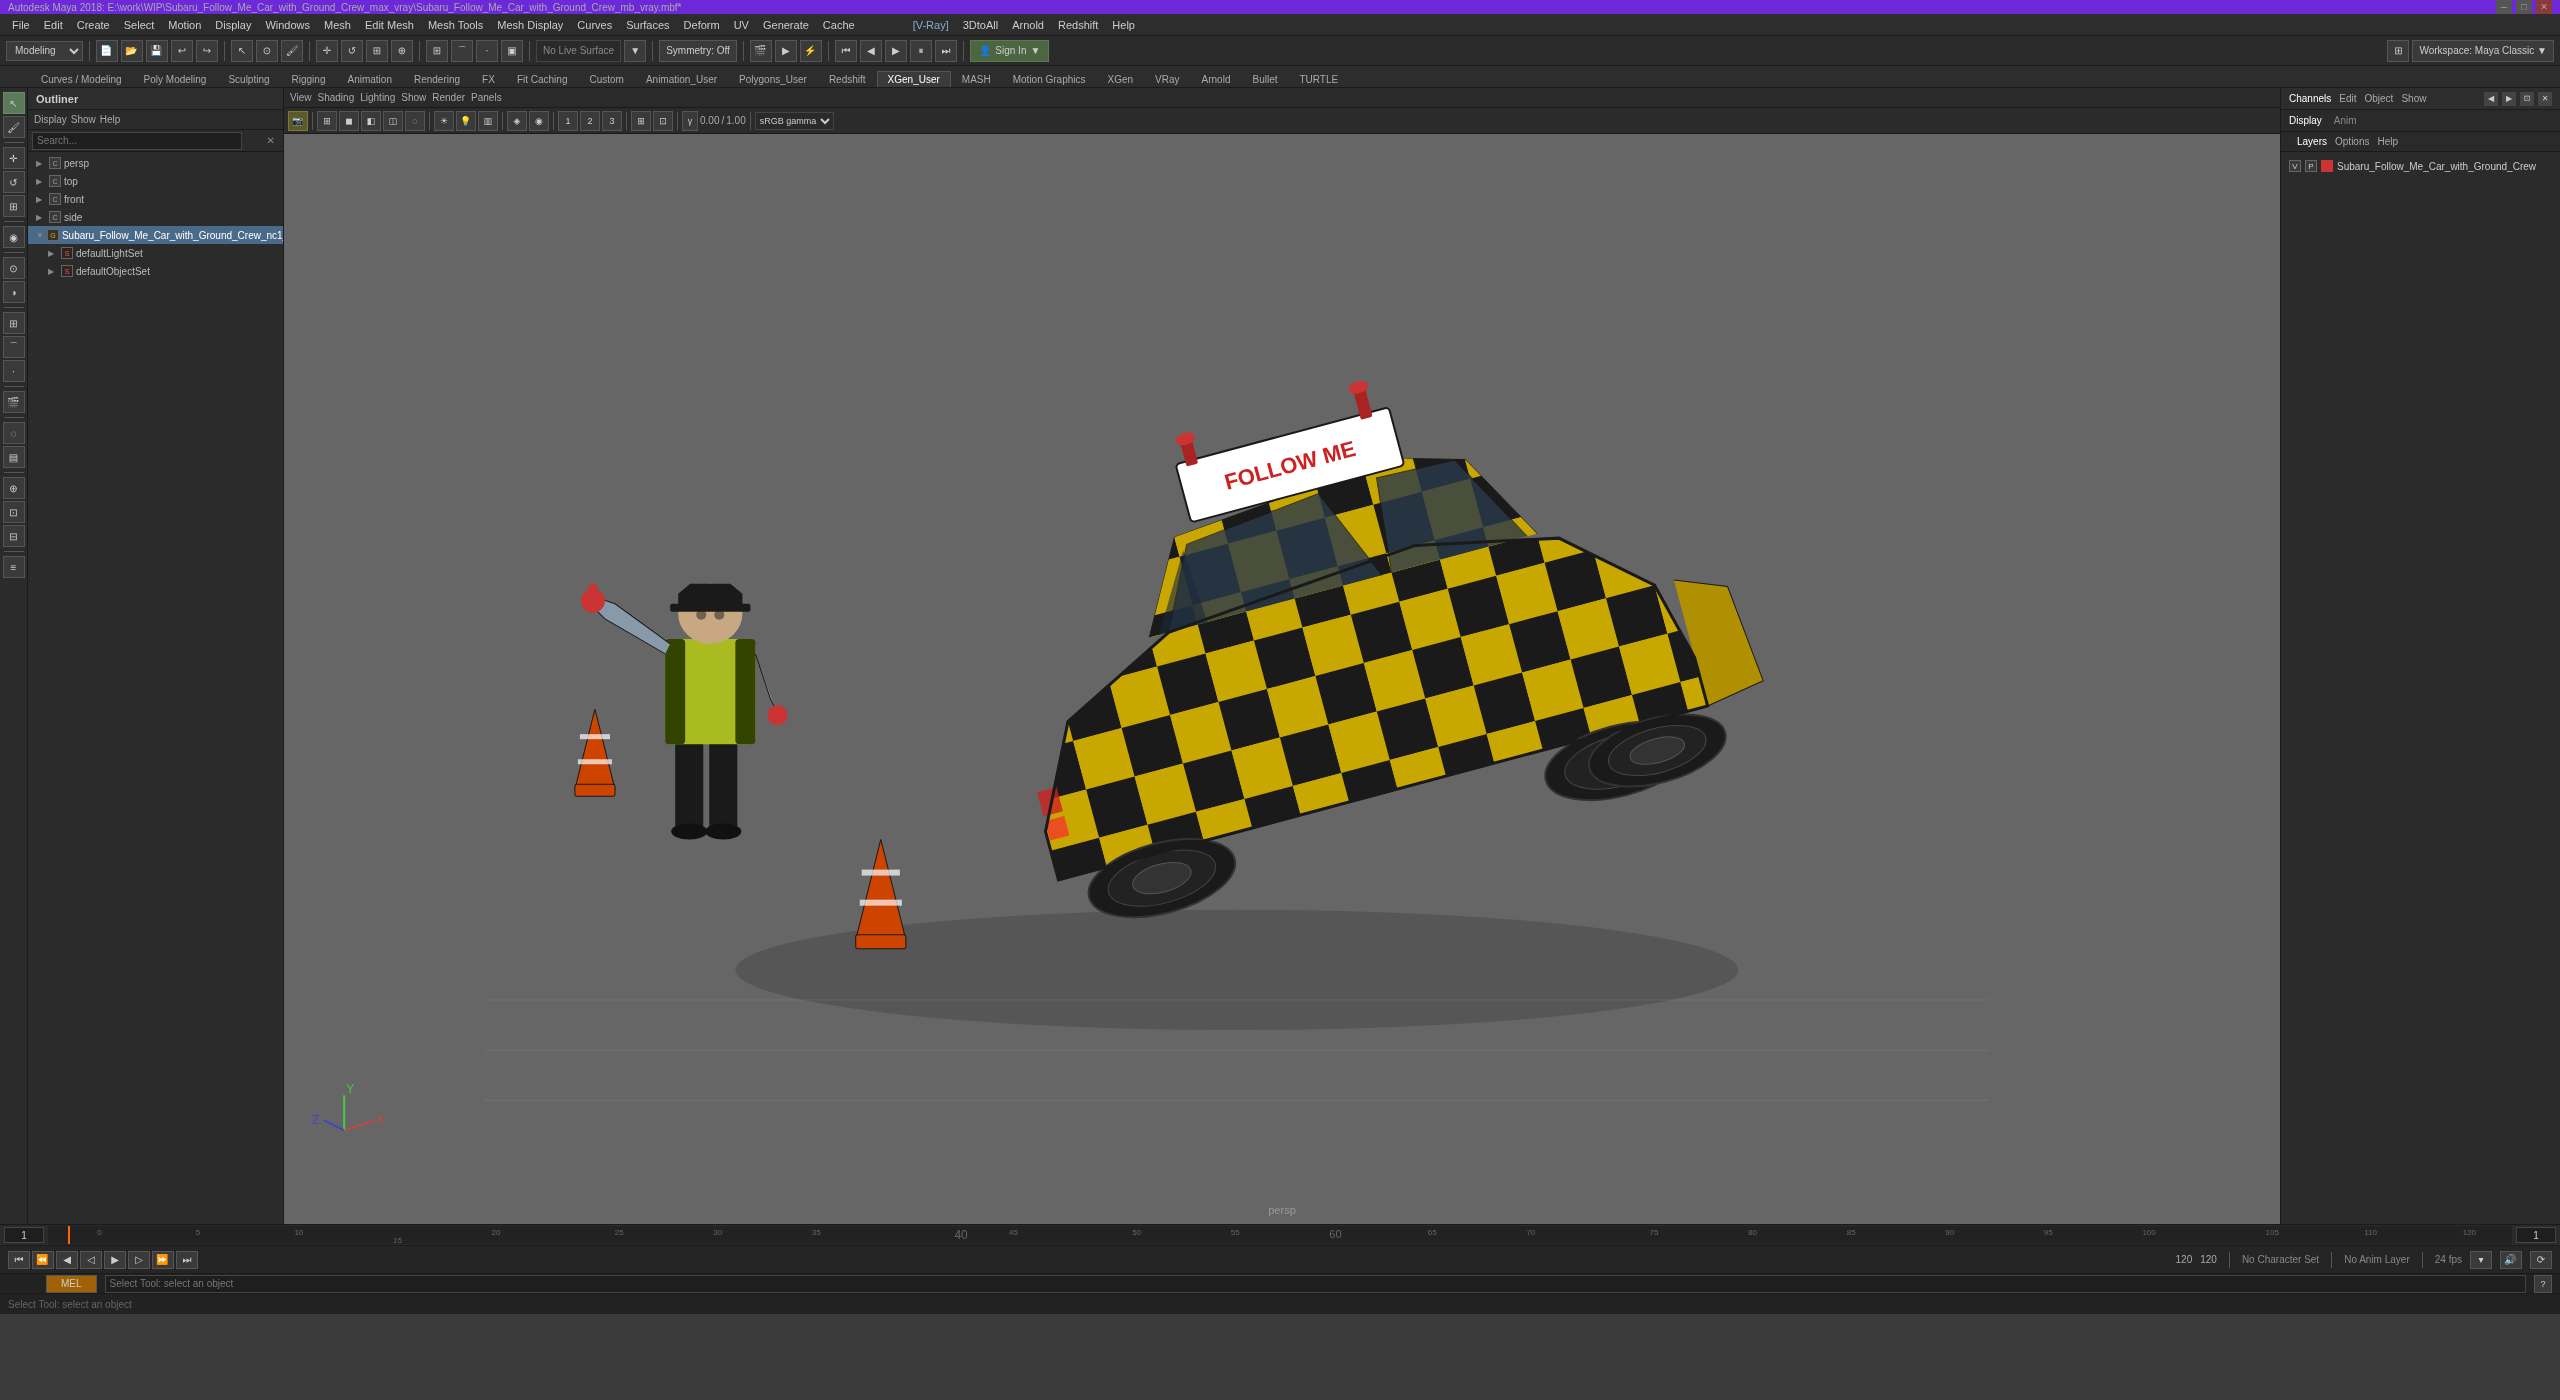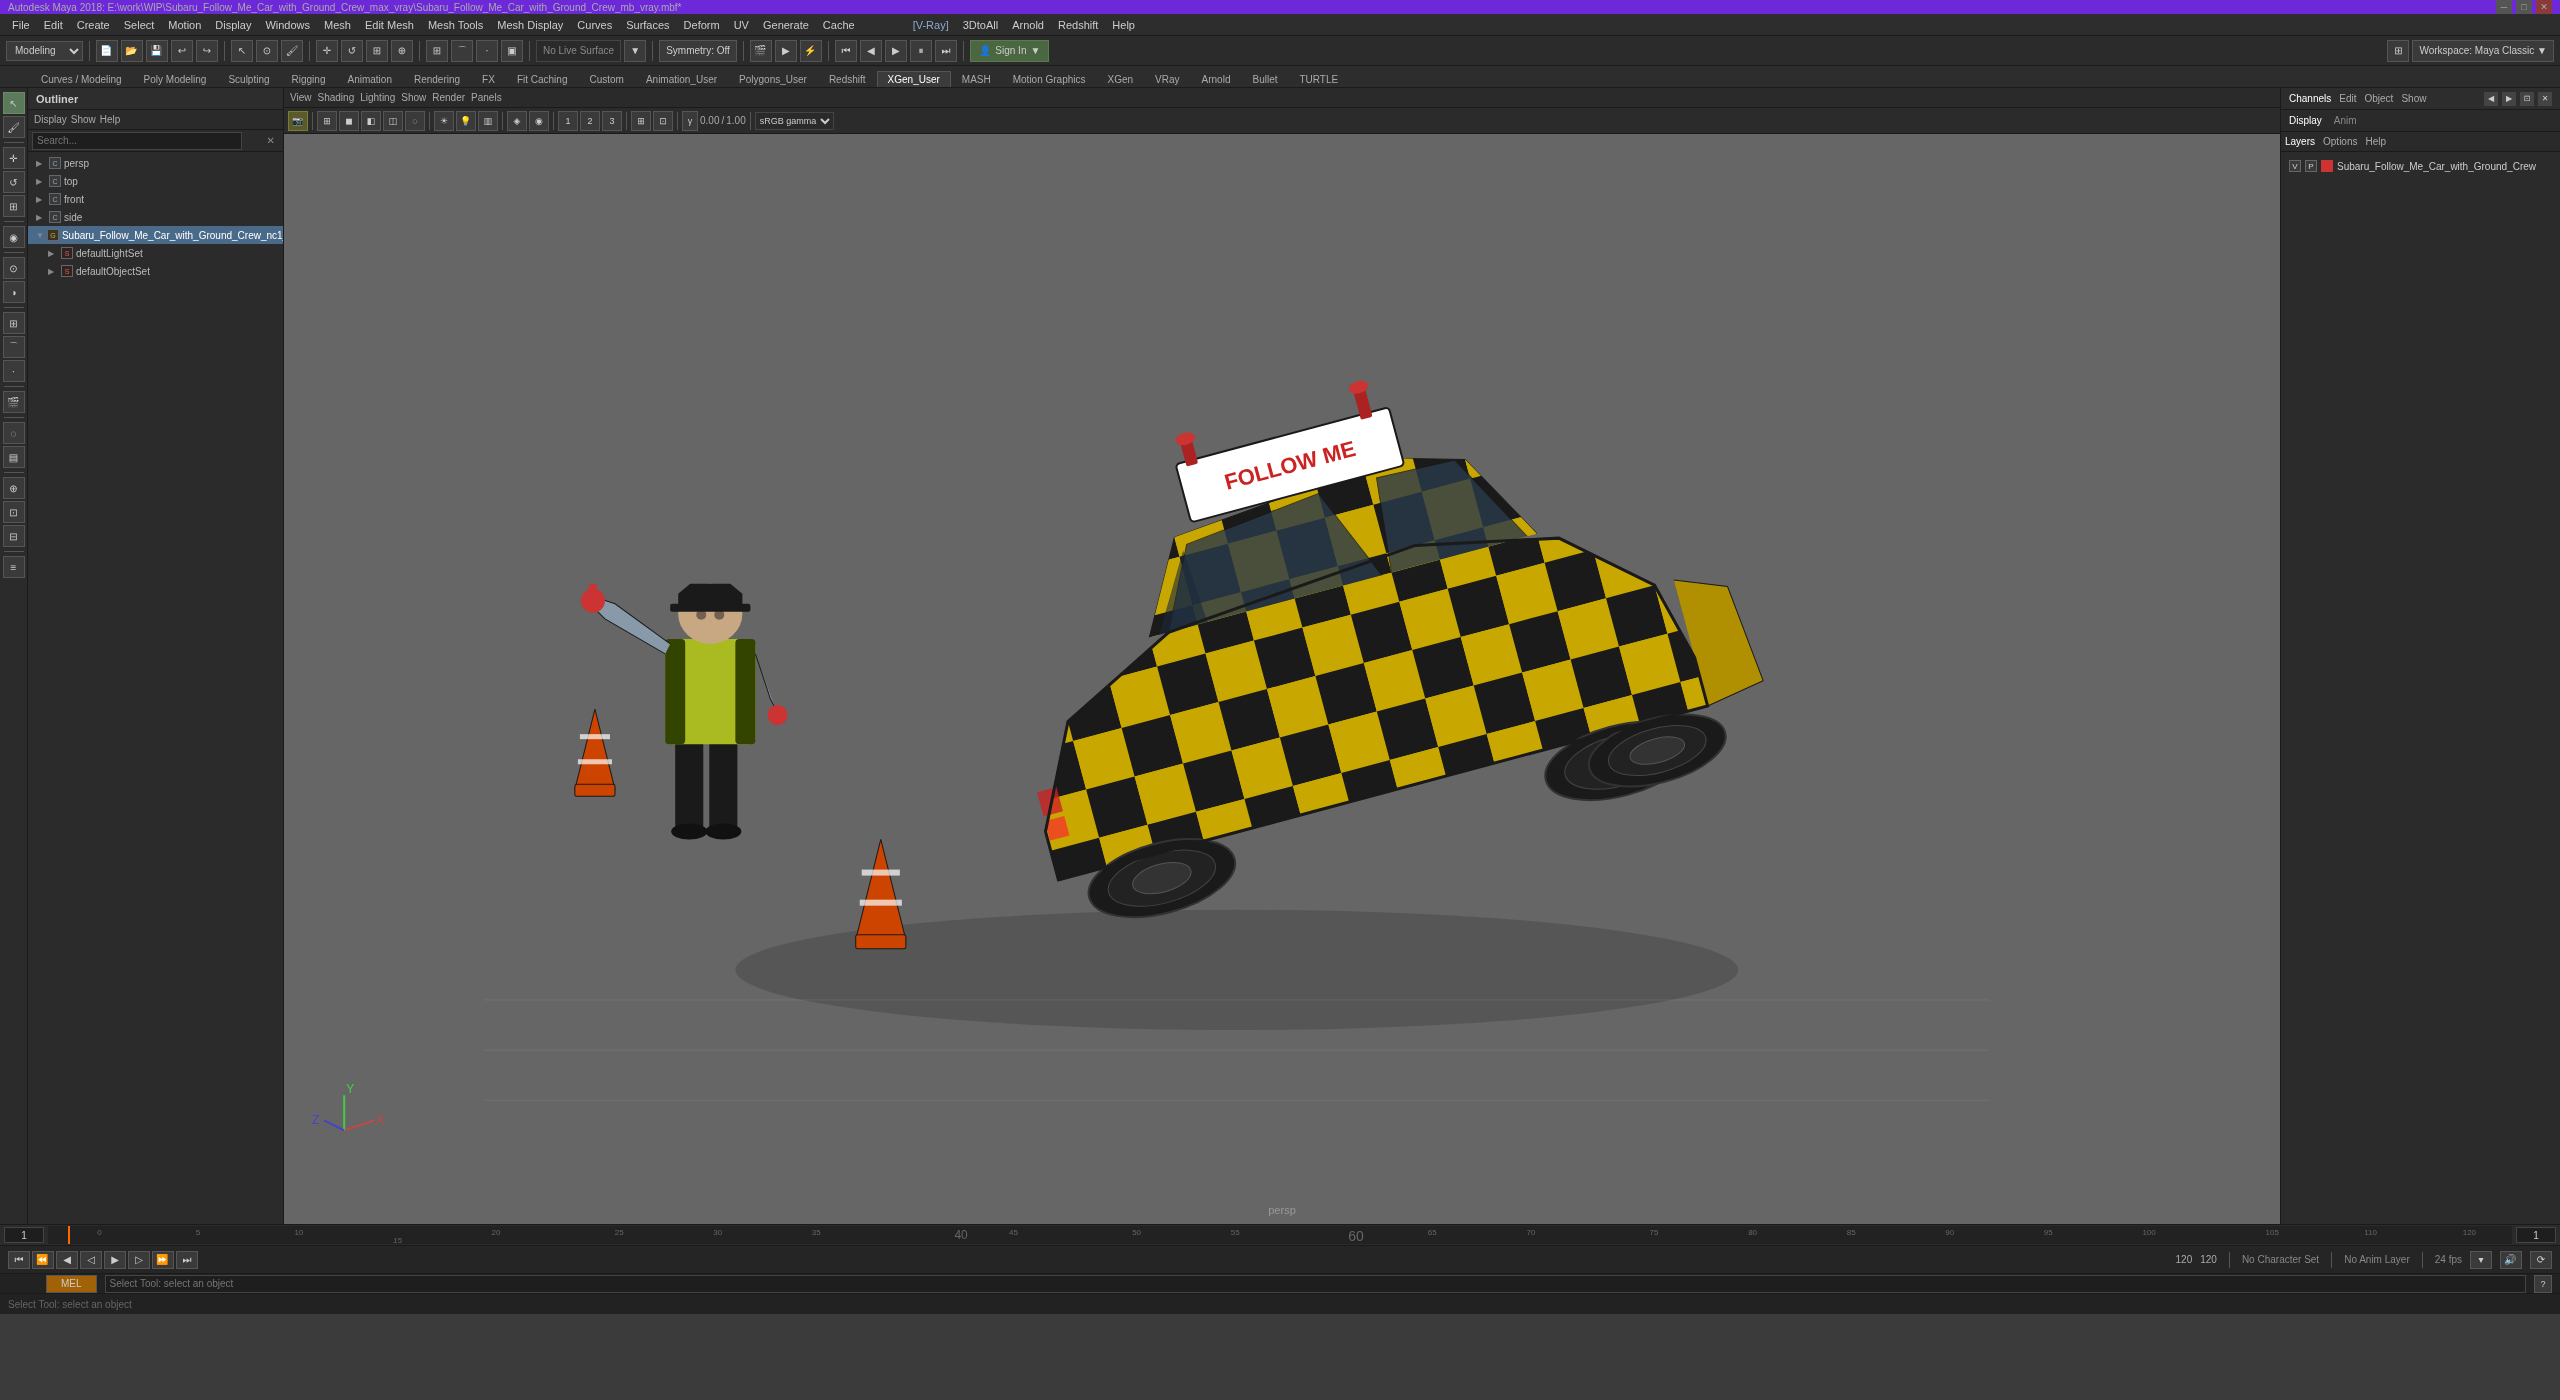--- a/index.html
+++ b/index.html
@@ -391,21 +391,21 @@
       align-items: center;
       justify-content: center;
       cursor: pointer;
       font-size: 8px;
       color: #ccc;
     }
     #right-panel-sub-tabs {
       height: 20px;
       display: flex;
       align-items: center;
-      padding: 0 4px;
+      padding: 0 16px;
       gap: 8px;
       border-bottom: 1px solid #1a1a1a;
       background: #2a2a2a;
     }
     .rp-sub-tab {
       font-size: 10px;
       color: #aaa;
       cursor: pointer;
     }
     .rp-sub-tab.active { color: #fff; }
@@ -1103,21 +1103,21 @@
         <div style="position:absolute; left:10%; top:2px; font-size:8px; color:#666;">10</div>
         <div style="position:absolute; left:14%; top:10px; font-size:8px; color:#666;font-style:italic;">15</div>
         <div style="position:absolute; left:18%; top:2px; font-size:8px; color:#666;">20</div>
         <div style="position:absolute; left:23%; top:2px; font-size:8px; color:#666;">25</div>
         <div style="position:absolute; left:27%; top:2px; font-size:8px; color:#666;">30</div>
         <div style="position:absolute; left:31%; top:2px; font-size:8px; color:#666;">35</div>
         <div style="position:absolute; left:35%; top:2px; font-size:12px; color:#666;margin-left:44px;">40</div>
         <div style="position:absolute; left:39%; top:2px; font-size:8px; color:#666;">45</div>
         <div style="position:absolute; left:44%; top:2px; font-size:8px; color:#666;">50</div>
         <div style="position:absolute; left:48%; top:2px; font-size:8px; color:#666;">55</div>
-        <div style="position:absolute; left:52%; top:2px; font-size:14px; color:#666;margin-left:19px;">60</div>
+        <div style="position:absolute; left:52%; top:2px; font-size:11px; color:#666;">60</div>
         <div style="position:absolute; left:56%; top:2px; font-size:8px; color:#666;">65</div>
         <div style="position:absolute; left:60%; top:2px; font-size:8px; color:#666;">70</div>
         <div style="position:absolute; left:65%; top:2px; font-size:8px; color:#666;">75</div>
         <div style="position:absolute; left:69%; top:2px; font-size:8px; color:#666;">80</div>
         <div style="position:absolute; left:73%; top:2px; font-size:8px; color:#666;">85</div>
         <div style="position:absolute; left:77%; top:2px; font-size:8px; color:#666;">90</div>
         <div style="position:absolute; left:81%; top:2px; font-size:8px; color:#666;">95</div>
         <div style="position:absolute; left:85%; top:2px; font-size:8px; color:#666;">100</div>
         <div style="position:absolute; left:90%; top:2px; font-size:8px; color:#666;">105</div>
         <div style="position:absolute; left:94%; top:2px; font-size:8px; color:#666;">110</div>

